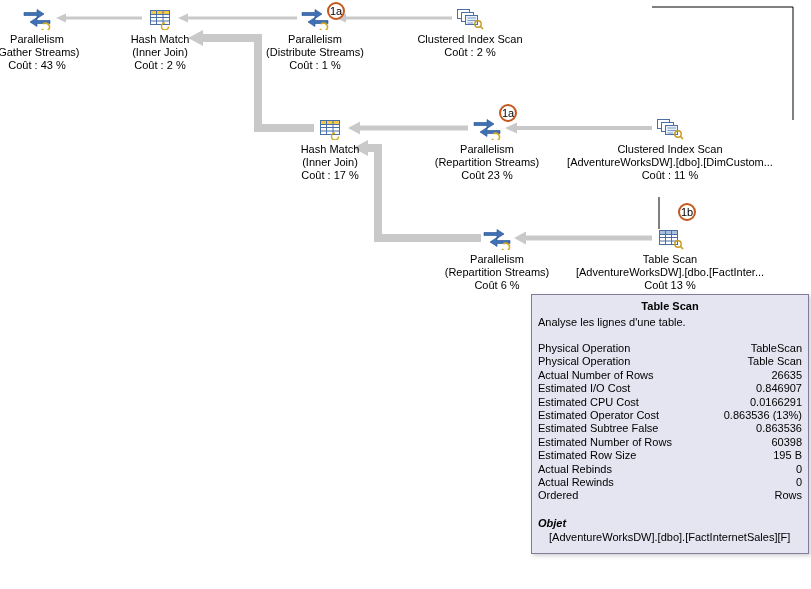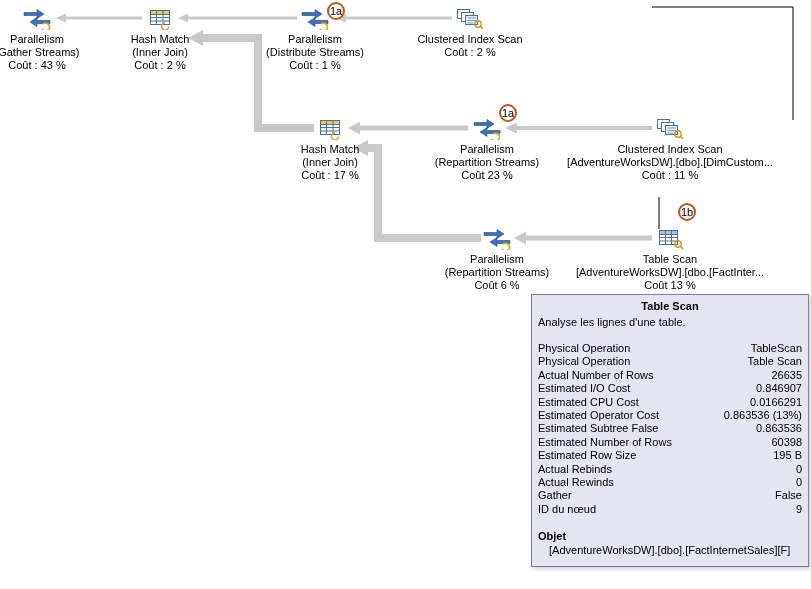--- a/index.html
+++ b/index.html
@@ -14,21 +14,21 @@
   .badge{position:absolute;width:14px;height:14px;border:2px solid #C4571B;border-radius:50%;
          background:#fff;text-align:center;line-height:14px;font-size:11px;z-index:5;}
   .tooltip{position:absolute;left:531px;top:294px;width:264px;background:#E4E5F1;
            border:1px solid #7E7E9C;padding:4px 6px 9px 6px;z-index:6;
            box-shadow:2px 2px 4px rgba(0,0,0,0.18);}
   .tt-title{font-weight:bold;text-align:center;margin-bottom:2px;line-height:14px;}
   .tt-desc{line-height:14px;margin-bottom:13px;}
   .tt-row{display:flex;justify-content:space-between;line-height:13.4px;}
   .tt-label{text-align:right;}
   .tt-value{text-align:right;}
-  .tt-objhead{font-weight:bold;margin-top:13px;line-height:14px;}
+  .tt-objhead{font-weight:bold;margin-top:13px;line-height:14px;font-style:italic;}
   .tt-objval{line-height:14px;white-space:nowrap;padding-left:11px;}
 </style>
 </head>
 <body>
 
 <div class="stage">
 
   <svg class="layer" width="811" height="589" viewBox="0 0 811 589">
 
     <g>
@@ -266,25 +266,21 @@
     </div>
     <div class="tt-row">
       <span class="tt-label">Actual Rebinds</span>
       <span class="tt-value">0</span>
     </div>
     <div class="tt-row">
       <span class="tt-label">Actual Rewinds</span>
       <span class="tt-value">0</span>
     </div>
     <div class="tt-row">
-      <span class="tt-label">Gather</span>
-      <span class="tt-value">False</span>
-    </div>
-    <div class="tt-row">
-      <span class="tt-label">ID du nœud</span>
-      <span class="tt-value">9</span>
+      <span class="tt-label">Ordered</span>
+      <span class="tt-value">Rows</span>
     </div>
 
     <div class="tt-objhead">Objet</div>
     <div class="tt-objval">[AdventureWorksDW].[dbo].[FactInternetSales][F]</div>
   </div>
 
 </div>
 
 </body></html>

